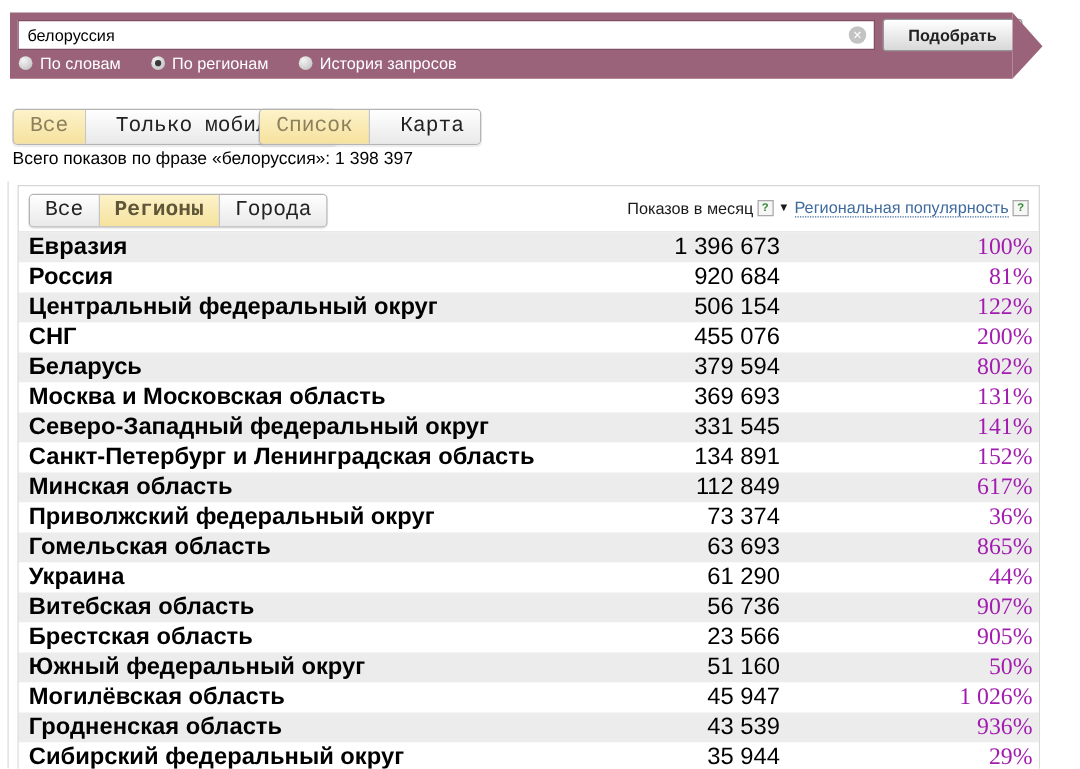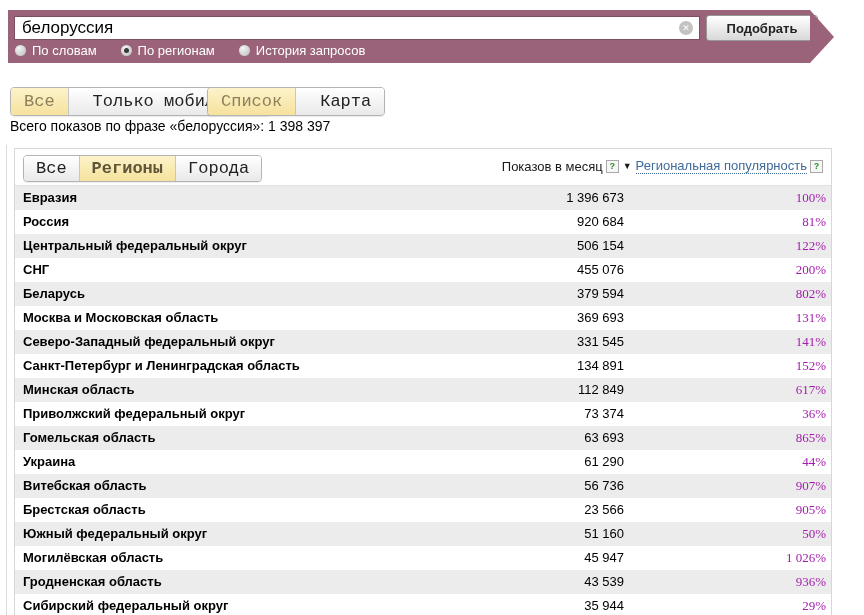--- a/index.html
+++ b/index.html
@@ -6,21 +6,21 @@
   #app{position:relative;width:864px;height:615px;overflow:hidden;
        font-family:"Liberation Sans","DejaVu Sans",sans-serif;background:#fff;}
 
   
   .band{position:absolute;left:8px;top:10px;width:802px;height:53px;background:#9a6379;}
   .band-arrow{position:absolute;left:810px;top:10px;width:0;height:0;
       border-top:27px solid transparent;border-bottom:26px solid transparent;
       border-left:24px solid #9a6379;}
   .input-wrap{position:absolute;left:6px;top:6px;width:686px;height:24px;}
   .query-input{width:100%;height:24px;box-sizing:border-box;border:1px solid #7e4e63;
-      padding:2px 26px 2px 7px;font-size:17px;font-family:inherit;color:#000;background:#fff;}
+      padding:2px 26px 2px 7px;font-size:13px;font-family:inherit;color:#000;background:#fff;}
   .clear-btn{position:absolute;right:7px;top:5px;width:14px;height:14px;border-radius:50%;
       background:#c3c3c3;color:#fff;font-size:9px;line-height:14px;text-align:center;
       cursor:pointer;font-weight:bold;}
   .submit-btn{position:absolute;left:698px;top:5px;width:112px;height:26px;
       background:linear-gradient(#ffffff,#d8d8d8);border:1px solid #979797;border-radius:3px;
       font-size:13px;font-family:inherit;color:#222;cursor:pointer;font-weight:bold;}
   .modes{position:absolute;left:7px;top:33px;display:flex;align-items:center;
       font-size:13px;color:#fff;justify-content:space-between;}
   .mode{display:flex;align-items:center;margin-right:24px;cursor:pointer;}
   .radio{width:11px;height:11px;border-radius:50%;margin-right:6px;
@@ -47,21 +47,21 @@
       background:#fff;}
   .thead{position:relative;height:36px;border-bottom:1px solid #e2e2e2;}
   .table-tabs{position:absolute;left:8px;top:6px;}
   .table-tabs .seg-btn{padding:3px 12px;}
   .table-tabs .seg-btn.sel{font-weight:bold;color:#5f5538;}
   .col-headers{position:absolute;right:5px;top:9px;display:flex;align-items:center;font-size:13px;color:#1a1a1a;}
   .help{width:11px;height:11px;border:1px solid #a9a9a9;background:#f6f6f6;color:#2e8b2e;
       font-size:9px;line-height:11px;text-align:center;font-weight:bold;margin:0 3px;cursor:pointer;flex:0 0 auto;}
   .sort{font-size:9px;color:#1a1a1a;margin:0 4px 0 1px;cursor:pointer;}
   .pop-link{color:#3f6a9d;border-bottom:1px dotted #3f6a9d;cursor:pointer;text-decoration:none;}
-  .row{position:relative;height:24px;line-height:24px;font-size:13px;background:#fff;}
+  .row{position:relative;height:24px;line-height:24px;font-size:19px;background:#fff;}
   .row.alt{background:#ececec;}
   .rname{padding-left:8px;font-weight:bold;color:#000;white-space:nowrap;}
   .rimp{position:absolute;top:0;right:207px;color:#000;}
   .rpop{position:absolute;top:0;right:5px;color:#a21caf;font-family:Liberation Serif, serif;}
 
   .left-divider{position:absolute;left:6px;top:145px;width:1px;height:470px;background:#dcdcdc;}
 </style>
 </head>
 <body>
 

